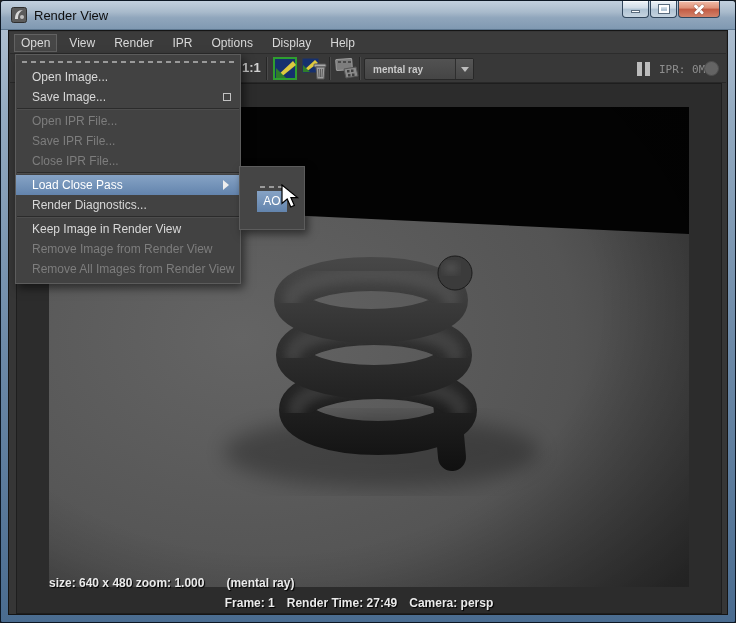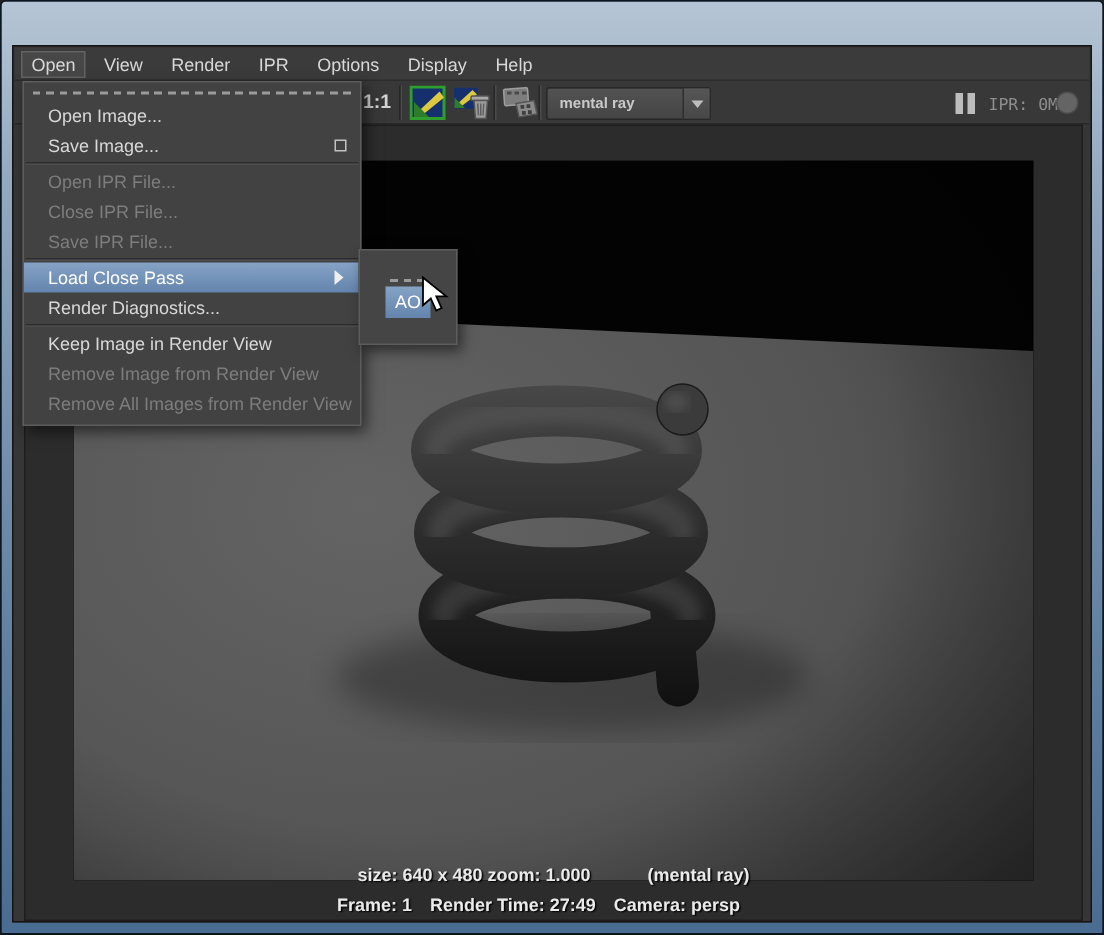--- a/index.html
+++ b/index.html
@@ -63,21 +63,21 @@
   .ipr-label { position:absolute; left:649px; top:9px; font-family:"DejaVu Sans Mono", monospace;
     font-size:11px; color:#8e8e8e; }
   .ipr-circle { position:absolute; left:694px; top:7px; width:15px; height:15px; border-radius:50%;
     background:#646464; border:1px solid #4e4e4e; }
 
   .viewpanel { position:absolute; left:7px; top:52px; width:706px; height:531px;
     background:#2c2c2c; border:1px solid #1e1e1e; }
   .render-image { position:absolute; left:32px; top:23px; width:640px; height:480px; background:#000; }
 
   .caption1 { position:absolute; left:32px; top:492px; width:640px;
-    display:flex; justify-content:center; gap:38px; }
+    display:flex; gap:22px; }
   .caption2 { position:absolute; left:22px; top:512px; width:640px;
     display:flex; justify-content:center; gap:12px; }
   .cap-text { font-size:12px; font-weight:bold; color:#eaeaea; text-shadow:1px 1px 1px #000; }
 
   
   .menu-popup { position:absolute; left:14px; top:53px; width:226px; z-index:20;
     background:#424242; border:1px solid #5c5c5c; box-shadow:3px 4px 9px rgba(0,0,0,.55);
     padding:3px 0 4px 0; }
   .tearoff { height:2px; margin:3px 6px 4px 6px;
     background-image:repeating-linear-gradient(90deg,#9a9a9a 0 5px, transparent 5px 9px); }
@@ -99,20 +99,39 @@
   .submenu-row { height:21px; line-height:21px; text-align:center; font-size:12px; color:#fff;
     background:linear-gradient(180deg,#86a3c5,#6384ad); }
 
   .cursor { position:absolute; left:280px; top:183px; z-index:30; }
 </style>
 </head>
 <body>
 
 <div class="window">
 
+  <div class="titlebar">
+    <svg class="app-icon" viewBox="0 0 16 16">
+      <rect x="0.5" y="0.5" width="15" height="15" rx="2" fill="#5b5b5b" stroke="#2e2e2e"></rect>
+      <path d="M4 12 C4 6 7 3 12 3 C8 5 7 8 7 12 Z" fill="#d8d8d8"></path>
+      <circle cx="11" cy="10" r="2" fill="#bdbdbd"></circle>
+    </svg>
+    <span class="win-title">Render View</span>
+    <div class="win-controls">
+      <div class="wbtn min">
+          <span class="glyph-min"></span>
+        </div>
+      <div class="wbtn max">
+          <span class="glyph-max"></span>
+        </div>
+      <div class="wbtn close">
+          <span class="glyph-x"></span>
+        </div>
+    </div>
+  </div>
 
   <div class="client">
 
     <div class="menubar">
       <span class="mb-item active">Open</span>
       <span class="mb-item">View</span>
       <span class="mb-item">Render</span>
       <span class="mb-item">IPR</span>
       <span class="mb-item">Options</span>
       <span class="mb-item">Display</span>
@@ -231,22 +250,22 @@
       </div>
     </div>
   </div>
 
   <div class="menu-popup">
     <div class="tearoff"></div>
     <div class="menu-row"><span>Open Image...</span></div>
     <div class="menu-row"><span>Save Image...</span><span class="option-box"></span></div>
     <div class="menu-sep"></div>
     <div class="menu-row disabled"><span>Open IPR File...</span></div>
+    <div class="menu-row disabled"><span>Save IPR File...</span></div>
     <div class="menu-row disabled"><span>Close IPR File...</span></div>
-    <div class="menu-row disabled"><span>Save IPR File...</span></div>
     <div class="menu-sep"></div>
     <div class="menu-row highlighted"><span>Load Close Pass</span><span class="submenu-arrow"></span></div>
     <div class="menu-row"><span>Render Diagnostics...</span></div>
     <div class="menu-sep"></div>
     <div class="menu-row"><span>Keep Image in Render View</span></div>
     <div class="menu-row disabled"><span>Remove Image from Render View</span></div>
     <div class="menu-row disabled"><span>Remove All Images from Render View</span></div>
   </div>
 
   <div class="submenu-popup">

